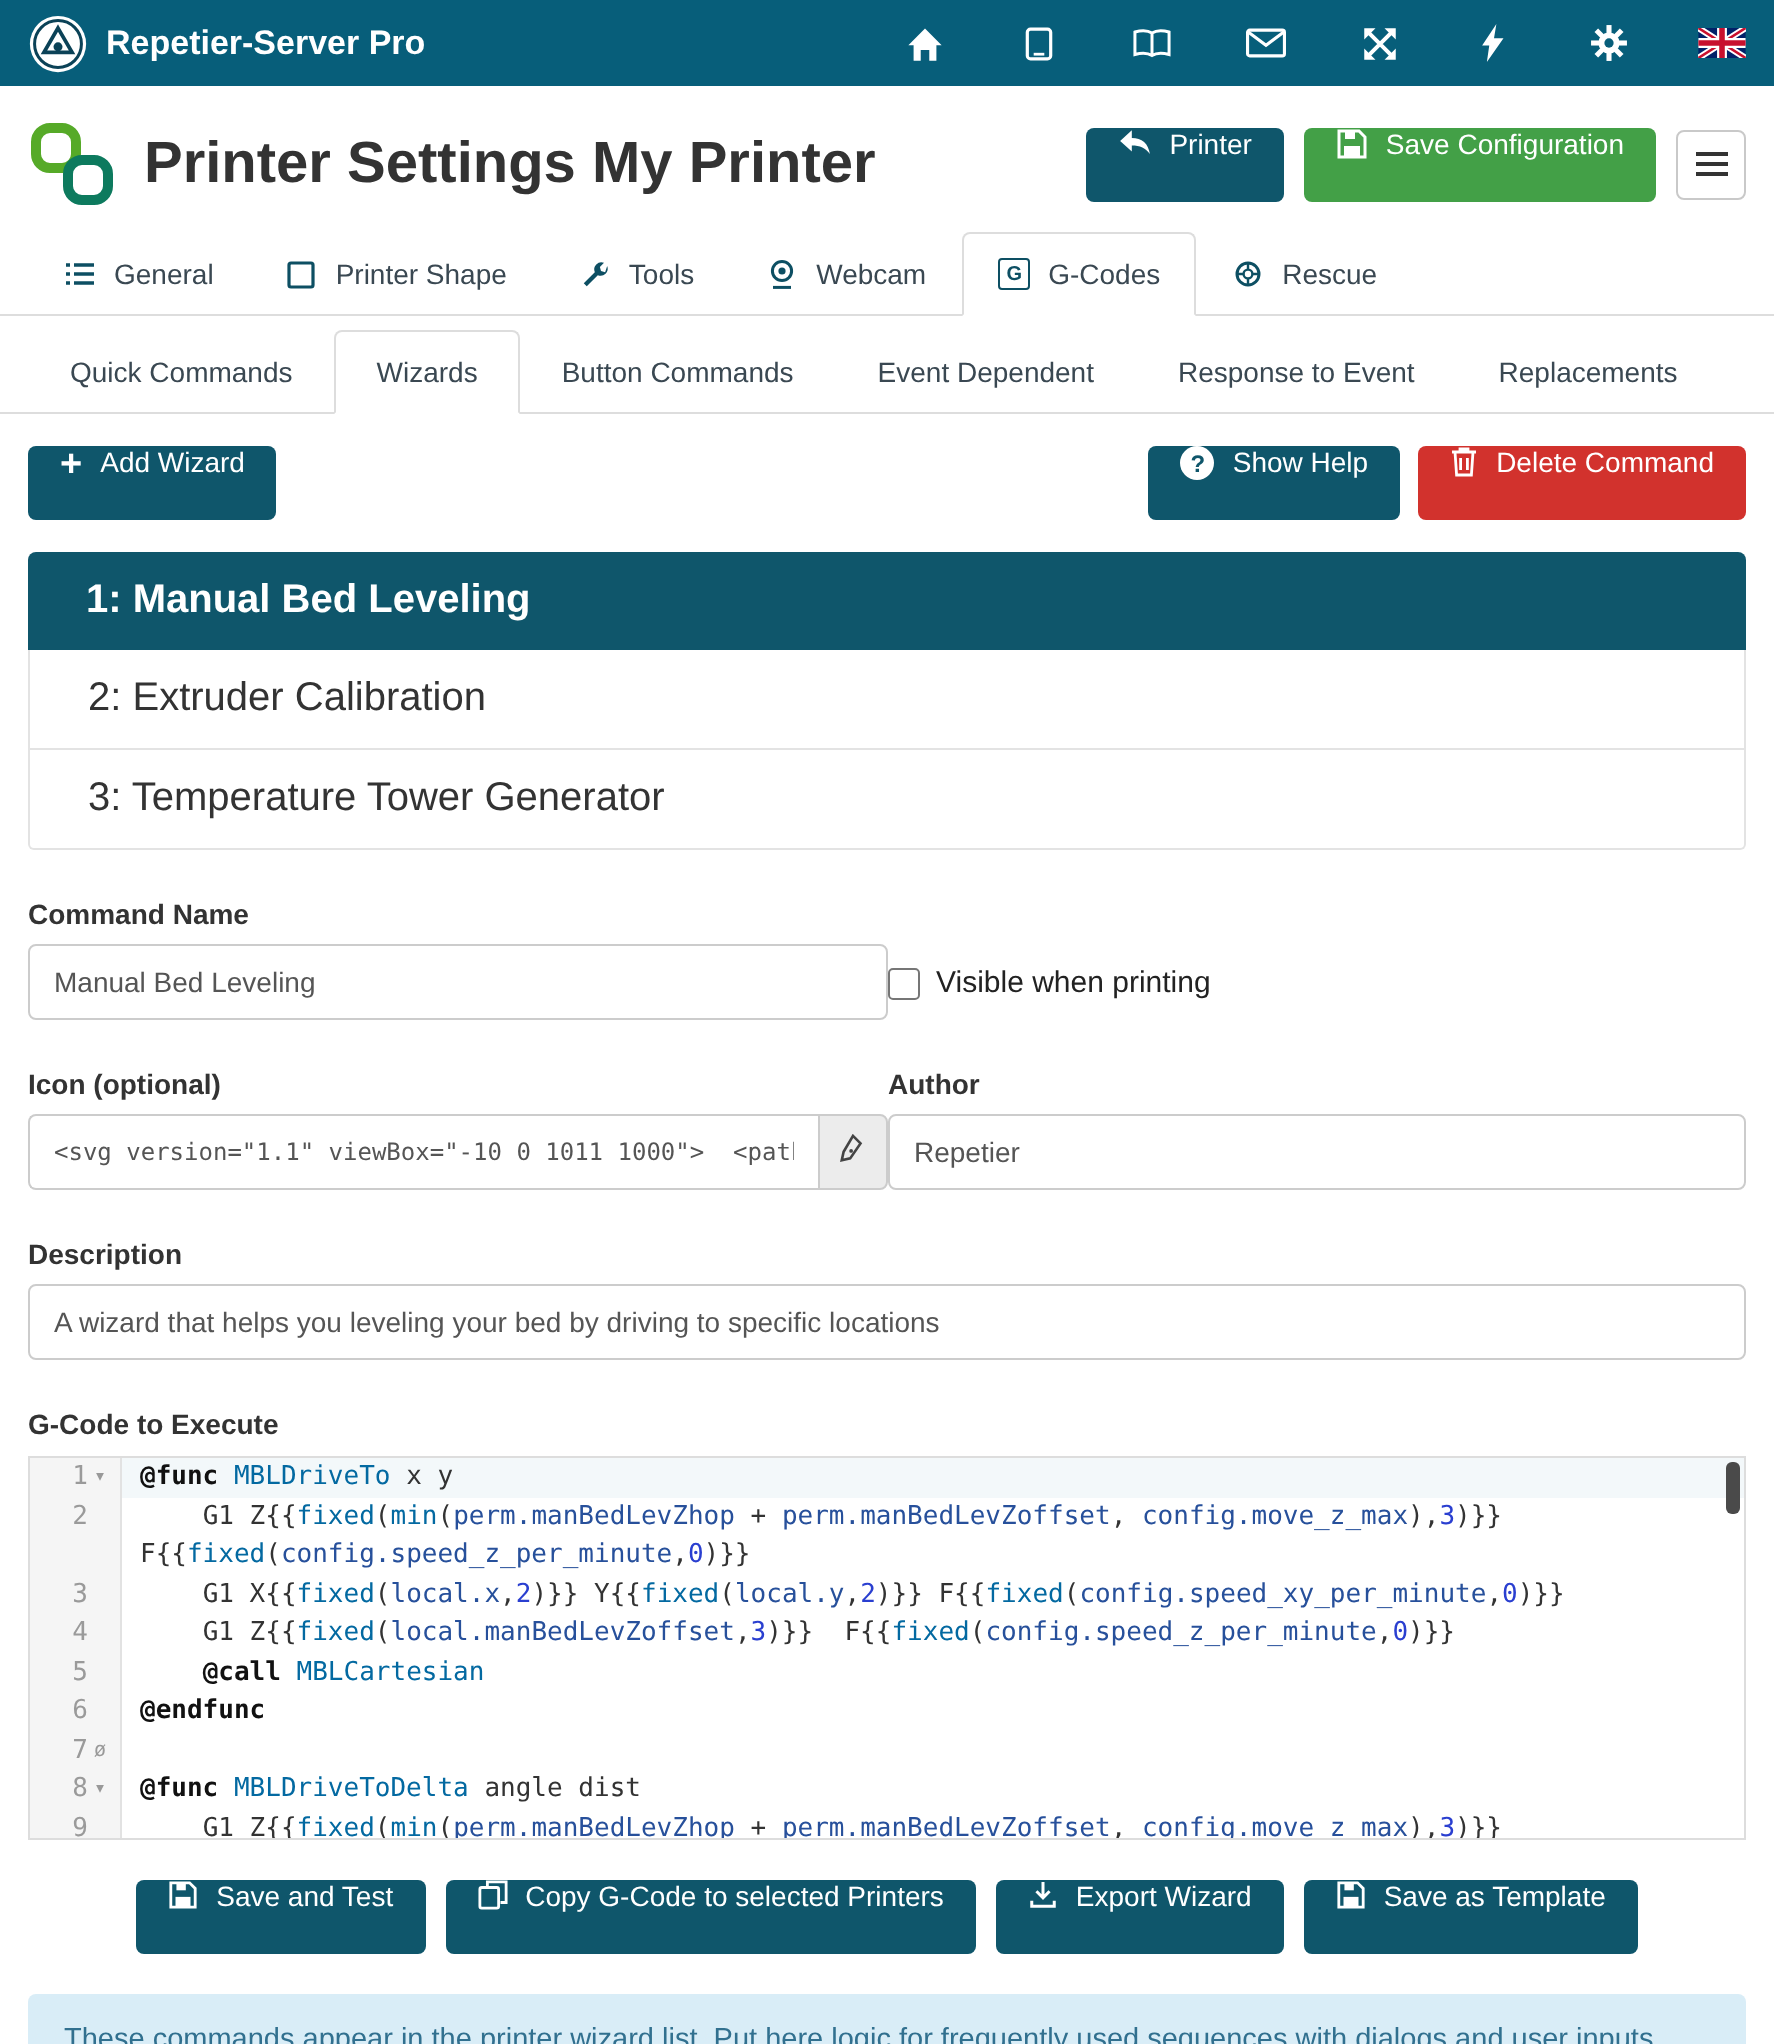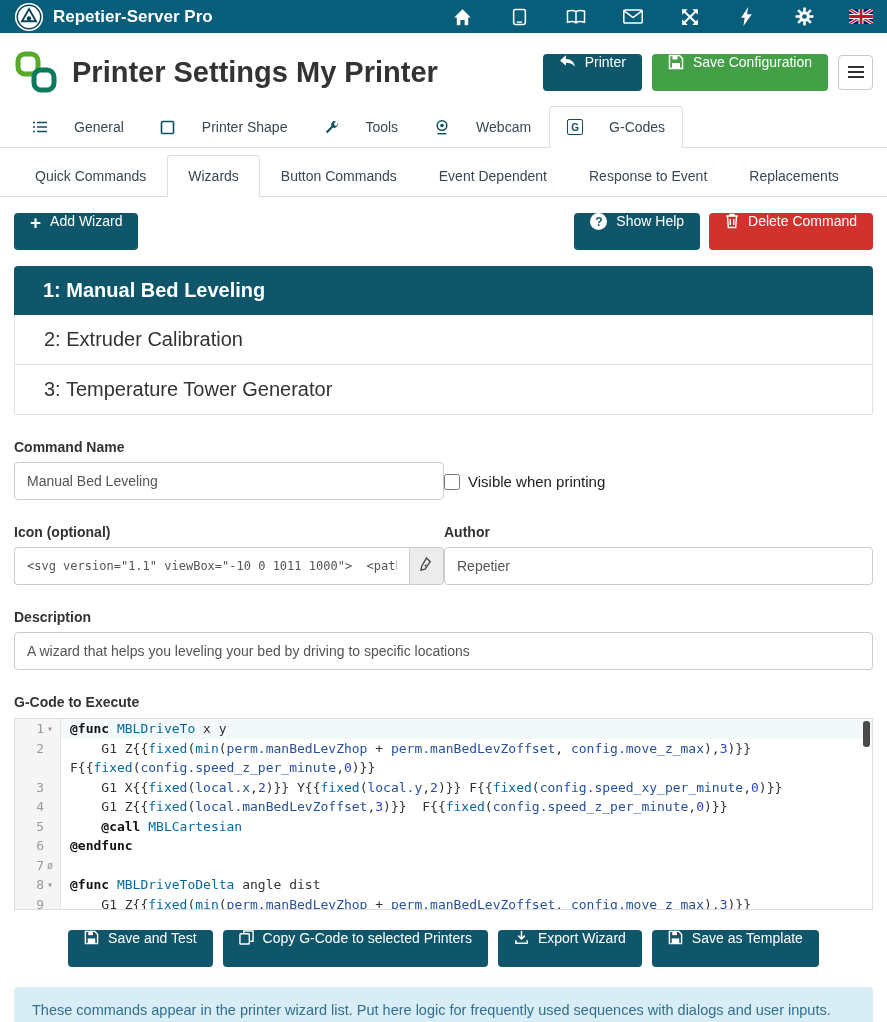--- a/index.html
+++ b/index.html
@@ -1,20 +1,20 @@
 <!DOCTYPE html>
 <html><head>
 <meta charset="utf-8">
 <style>
   *{box-sizing:border-box;margin:0;padding:0}
   html,body{background:#fff}
   body{width:887px;font-family:"Liberation Sans",sans-serif;color:#333;font-size:14px}
 
   
-  .navbar{height:33px;background:#075e7a;display:flex;align-items:center;padding:0 14px;gap:9px}
+  .navbar{height:43px;background:#075e7a;display:flex;align-items:center;padding:0 14px;gap:9px}
   .logo{width:30px;height:30px;flex:0 0 auto;cursor:pointer}
   .brand{color:#fff;font-size:17px;font-weight:bold;cursor:pointer;white-space:nowrap}
   .nav-icons{margin-left:auto;display:flex;align-items:center;gap:33px}
   .nav-ico{width:24px;height:20px;display:flex;align-items:center;justify-content:center;cursor:pointer}
   .nav-ico svg{display:block}
 
   
   .page-header{display:flex;align-items:center;gap:14px;padding:17px 14px 12px}
   .link-ico{width:44px;height:44px;flex:0 0 auto}
   .page-title{font-size:29px;font-weight:bold;color:#333;flex:1 1 auto;white-space:nowrap;overflow:hidden}
@@ -26,21 +26,21 @@
   .btn-teal{background:#0f566b}
   .btn-green{background:#43a047}
   .btn-red{background:#d2322d}
   .menu-btn{width:35px;height:35px;border:1px solid #c9c9c9;border-radius:4px;background:#fff;
             display:flex;flex-direction:column;justify-content:center;align-items:center;gap:3px;cursor:pointer}
   .menu-btn i{display:block;width:16px;height:2px;background:#333}
 
   
   .tabbar{display:flex;align-items:flex-end;border-bottom:1px solid #ddd;padding:0 14px}
   .sub-tabbar{margin-top:7px}
-  .tab{display:flex;align-items:flex-end;gap:26px;padding:12px 17px;font-size:14px;color:#3a4852;
+  .tab{display:flex;align-items:flex-end;gap:9px;padding:12px 17px;font-size:14px;color:#3a4852;
        cursor:pointer;border:1px solid transparent;margin-bottom:-1px;border-radius:4px 4px 0 0}
   .tab.active{background:#fff;border-color:#ddd;border-bottom-color:#fff}
   .tab-ico{width:16px;height:16px;display:flex;align-items:center;justify-content:center}
   .gico{width:16px;height:16px;border:1.5px solid #0d4f63;border-radius:2px;font-size:10px;font-weight:bold;
         color:#0d4f63;display:flex;align-items:center;justify-content:center}
   .sub-tab{padding:12px 20px}
 
   
   .toolbar{display:flex;align-items:center;padding:16px 14px 0}
   .toolbar .right{margin-left:auto;display:flex;gap:9px}
@@ -231,20 +231,30 @@
           <circle cx="8" cy="6.5" r="1.8" fill="#0d4f63"></circle>
           <path d="M3.5 14.7h9" stroke="#0d4f63" stroke-width="1.5"></path>
         </svg>
     </span>
     <span>Webcam</span>
   </div>
   <div class="tab active">
     <span class="gico">G</span>
     <span>G-Codes</span>
   </div>
+  <div class="tab">
+    <span class="tab-ico">
+      <svg width="16" height="16" viewBox="0 0 16 16">
+          <circle cx="8" cy="8" r="5.5" fill="none" stroke="#0d4f63" stroke-width="1.5"></circle>
+          <circle cx="8" cy="8" r="2.2" fill="none" stroke="#0d4f63" stroke-width="1.2"></circle>
+          <path d="M8 2.5v3M8 10.5v3M2.5 8h3M10.5 8h3" stroke="#0d4f63" stroke-width="1.2"></path>
+        </svg>
+    </span>
+    <span>Rescue</span>
+  </div>
 </nav>
 
 <nav class="tabbar sub-tabbar">
   <div class="tab sub-tab">
       <span>Quick Commands</span>
     </div>
   <div class="tab sub-tab active">
       <span>Wizards</span>
     </div>
   <div class="tab sub-tab">

